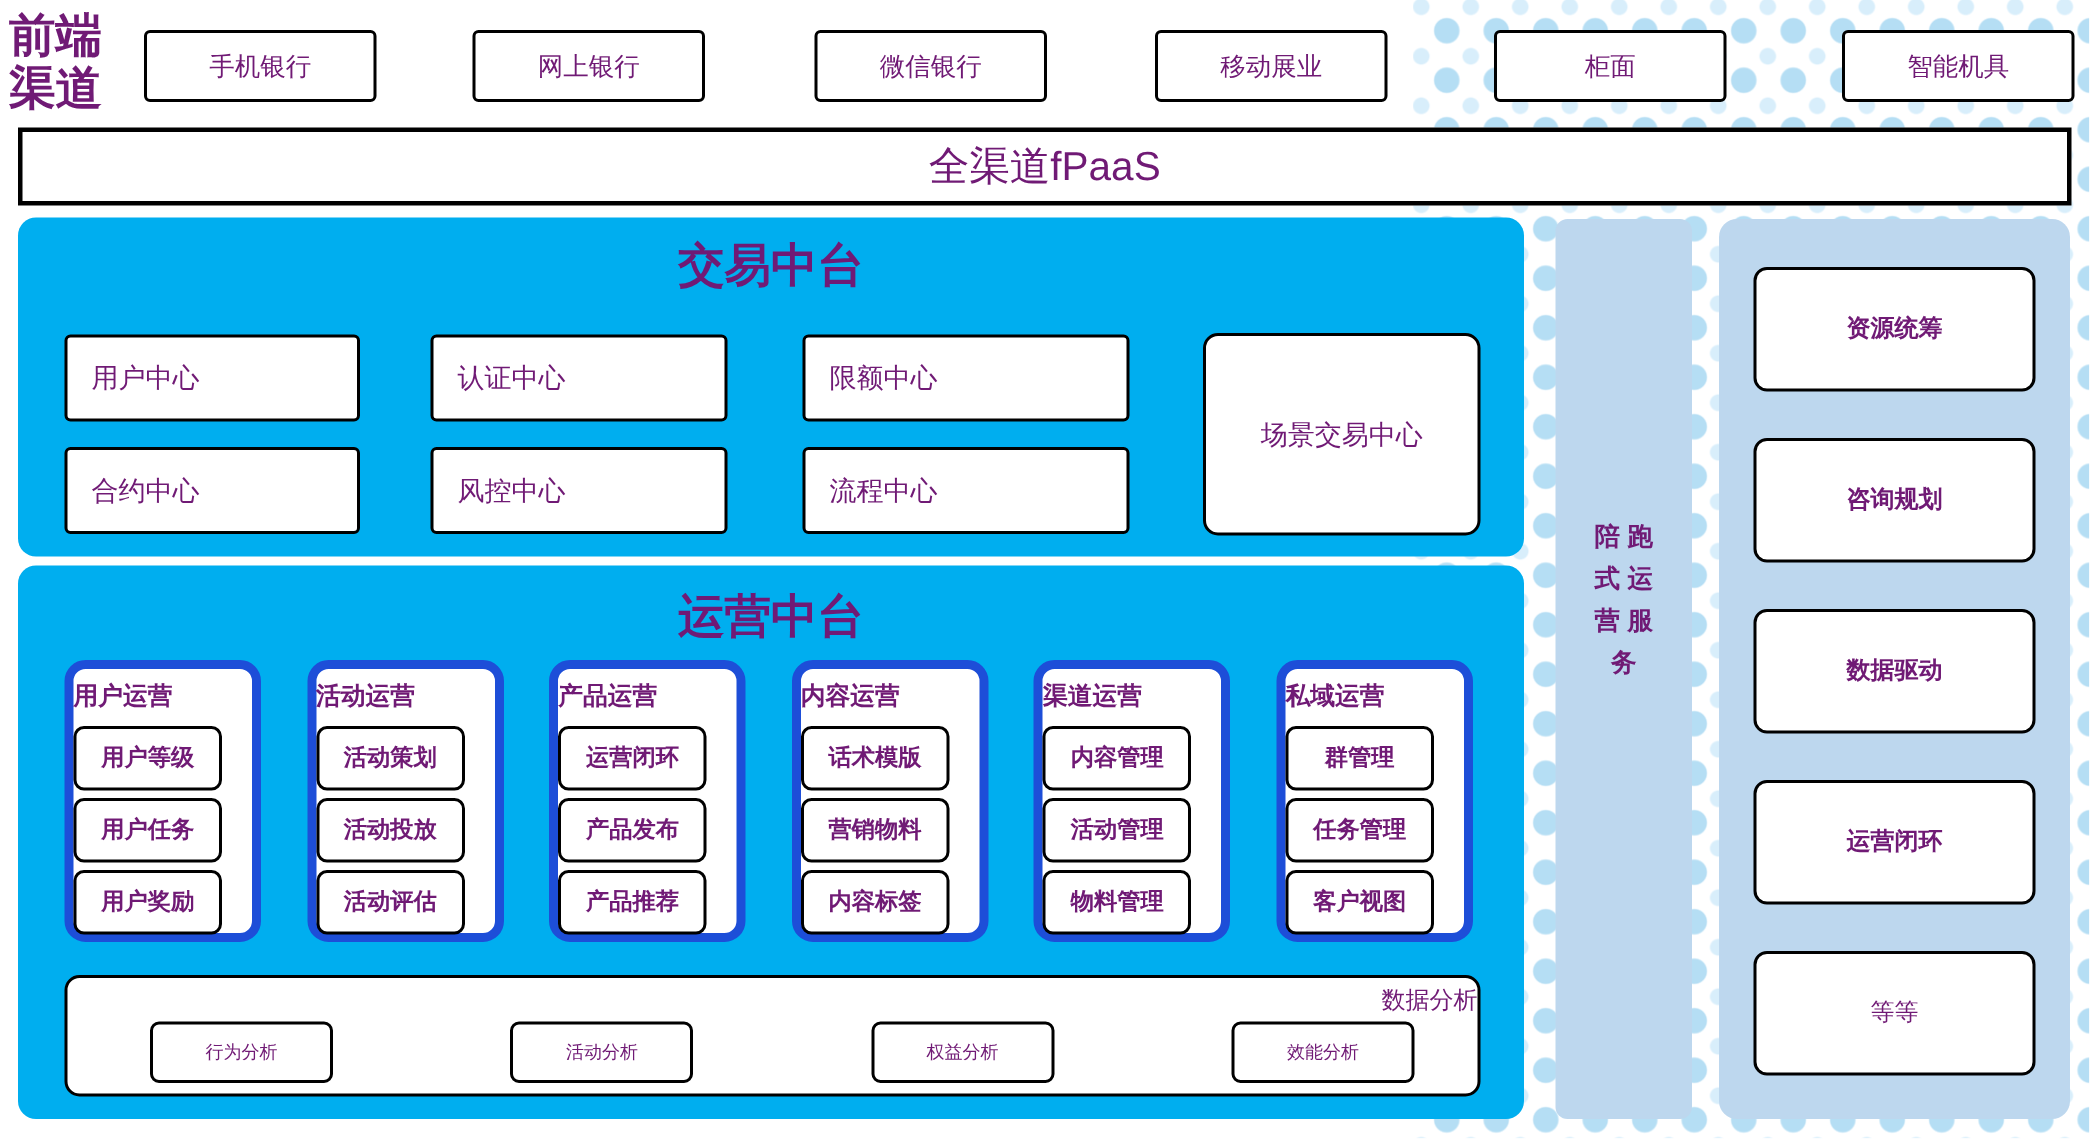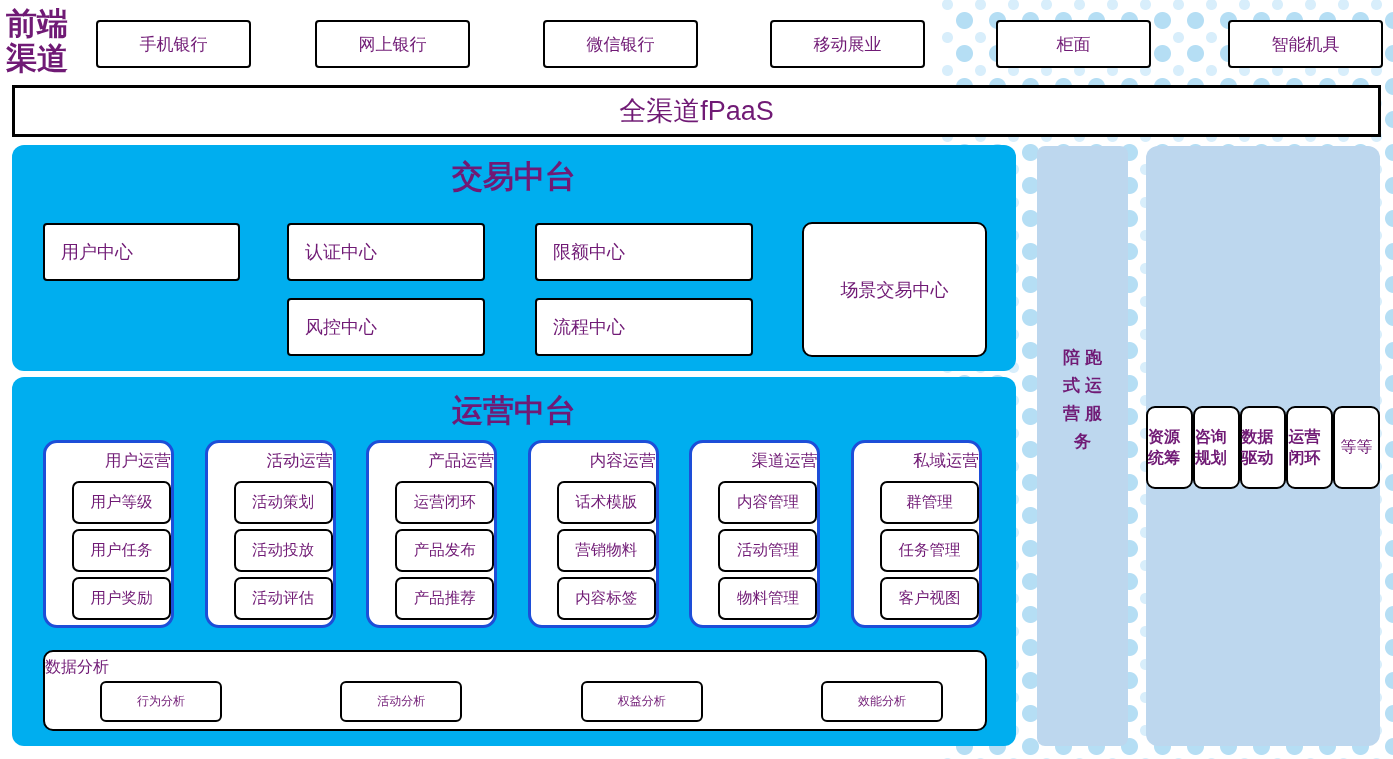--- a/index.html
+++ b/index.html
@@ -86,38 +86,39 @@
     font-size: 18px;
   }
   
   .groups {
     position: absolute; left: 31px; top: 63px;
     width: 939px; height: 188px;
     display: flex; justify-content: space-between;
   }
   .group {
     width: 131px; height: 188px;
-    background: #fff; border: 3px solid #1d4ed8; border-radius: 14px;
-    display: flex; flex-direction: column; align-items: flex-end;
+    background: #fff; border: 6px solid #1d4ed8; border-radius: 14px;
+    display: flex; flex-direction: column; align-items: flex-start;
     padding-top: 7px;
+    font-weight: bold;
   }
   .group-title { font-size: 16.5px; margin-bottom: 9px; }
   .gitem {
     width: 99px; height: 43px;
     background: #fff; border: 2.5px solid #000; border-radius: 7px;
     display: flex; align-items: center; justify-content: center;
     font-size: 15.5px; margin-bottom: 5px; flex: none;
   }
   
   .analysis {
     position: absolute; left: 31px; top: 273px;
     width: 944px; height: 81px;
     background: #fff; border: 2.5px solid #000; border-radius: 10px;
   }
-  .analysis-title { text-align: left; font-size: 16px; margin-top: 5px; }
+  .analysis-title { text-align: right; font-size: 16px; margin-top: 5px; }
   .analysis-items {
     position: absolute; left: 55px; right: 42px; top: 29px;
     display: flex; justify-content: space-between;
   }
   .aitem {
     width: 122px; height: 41px;
     background: #fff; border: 2.5px solid #000; border-radius: 6px;
     display: flex; align-items: center; justify-content: center;
     font-size: 12px;
   }
@@ -132,21 +133,21 @@
     white-space: pre-line; text-align: center;
     font-size: 17px; font-weight: bold; line-height: 28px;
     letter-spacing: 5px; padding-left: 5px;
     margin-bottom: 92px;
   }
   
   .services-panel {
     position: absolute; left: 1146px; top: 146px;
     width: 234px; height: 600px;
     background: #BDD7EE; border-radius: 12px;
-    display: flex; flex-direction: row; align-items: center;
+    display: flex; flex-direction: column; align-items: center;
     justify-content: space-between;
     padding: 32px 0 29px 0;
   }
   .sbox {
     width: 188px; height: 83px;
     background: #fff; border: 2.5px solid #000; border-radius: 9px;
     display: flex; align-items: center; justify-content: center;
     font-size: 16px; font-weight: bold;
   }
   .sbox.normal { font-weight: normal; }
@@ -186,20 +187,23 @@
   <section class="trade-panel">
     <h2 class="panel-title">交易中台</h2>
     <div class="tbox t1">
         <span>用户中心</span>
       </div>
     <div class="tbox t2">
         <span>认证中心</span>
       </div>
     <div class="tbox t3">
         <span>限额中心</span>
+      </div>
+    <div class="tbox t4">
+        <span>合约中心</span>
       </div>
     <div class="tbox t5">
         <span>风控中心</span>
       </div>
     <div class="tbox t6">
         <span>流程中心</span>
       </div>
     <div class="scene">
         <span>场景交易中心</span>
       </div>

